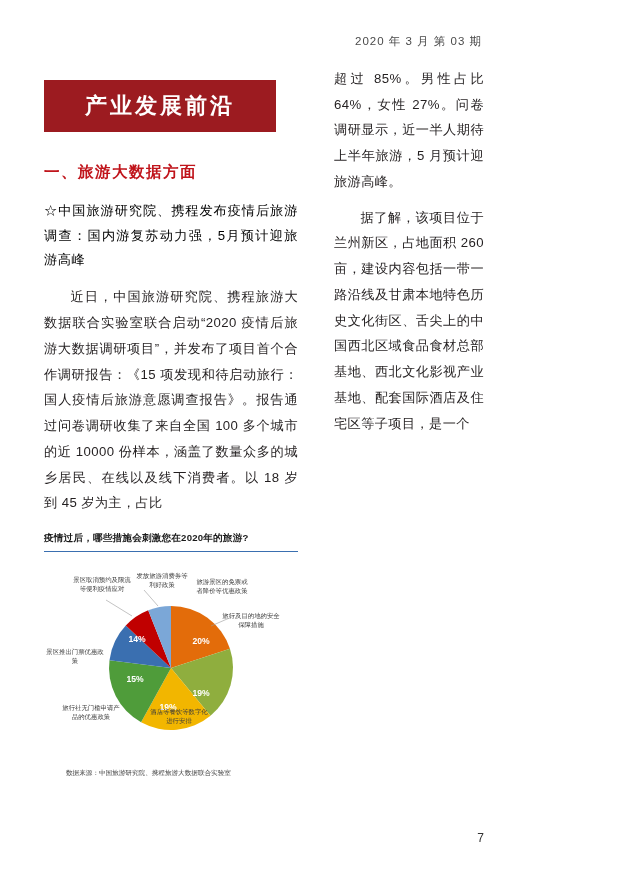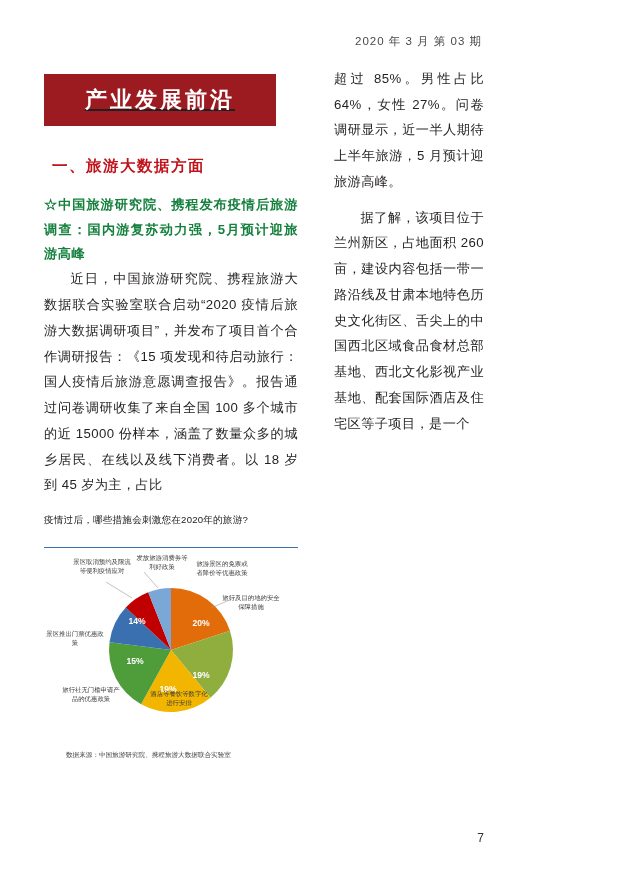--- a/index.html
+++ b/index.html
@@ -38,26 +38,25 @@
   }
   .col {
     width: 254px;
   }
   
   .banner {
     position: relative;
     width: 232px;
     height: 52px;
     background: #9c1b20;
-    margin-top: 8px;
+    margin-top: 14px;
     margin-bottom: 26px;
     display: flex;
     align-items: center;
     justify-content: center;
-    text-decoration: underline;
   }
   .banner:after {
     content: "";
     position: absolute;
     left: 6px;
     top: 6px;
     right: -6px;
     bottom: -6px;
     border: 1.5px solid #9c1b20;
     z-index: -1;
@@ -65,29 +64,29 @@
   .banner-text {
     color: #ffffff;
     font-size: 22px;
     font-weight: bold;
     letter-spacing: 3px;
   }
   h2.sec-title {
     color: #c0141b;
     font-size: 15.5px;
     font-weight: bold;
-    margin: 0 0 14px 8px;
+    margin: 0 0 14px 0;
     letter-spacing: 1.5px;
     line-height: 1.75;
   }
   h3.sub-title {
-    color: #15803d;
+    color: #000000;
     font-size: 13.2px;
-    font-weight: bold;
-    margin: 0 0 0 0;
+    font-weight: normal;
+    margin: 0 0 12px 0;
     line-height: 1.85;
     letter-spacing: 0.6px;
     text-align: justify;
   }
   p.body {
     font-size: 13.2px;
     line-height: 1.95;
     margin: 0 0 10px 0;
     text-indent: 2em;
     text-align: justify;
@@ -97,24 +96,24 @@
     text-indent: 0;
   }
   
   .chart-block {
     margin-top: 16px;
     width: 254px;
   }
   .chart-title {
     font-size: 9.6px;
     color: #1a1a1a;
-    font-weight: normal;
+    font-weight: bold;
     border-bottom: 1.2px solid #3a6fb0;
-    padding-bottom: 20px;
-    margin-bottom: 6px;
+    padding-bottom: 6px;
+    margin-bottom: 20px;
     letter-spacing: 0.2px;
   }
   .chart-area {
     position: relative;
     width: 254px;
     height: 196px;
   }
   .pie-svg {
     position: absolute;
     left: 22px;
@@ -163,21 +162,21 @@
     <div class="col">
 
       <div class="banner">
         <span class="banner-text">产业发展前沿</span>
       </div>
 
       <h2 class="sec-title">一、旅游大数据方面</h2>
 
       <h3 class="sub-title">☆中国旅游研究院、携程发布疫情后旅游调查：国内游复苏动力强，5月预计迎旅游高峰</h3>
 
-      <p class="body">近日，中国旅游研究院、携程旅游大数据联合实验室联合启动“2020 疫情后旅游大数据调研项目”，并发布了项目首个合作调研报告：《15 项发现和待启动旅行：国人疫情后旅游意愿调查报告》。报告通过问卷调研收集了来自全国 100 多个城市的近 15000 份样本，涵盖了数量众多的城乡居民、在线以及线下消费者。以 18 岁到 45 岁为主，占比</p>
+      <p class="body">近日，中国旅游研究院、携程旅游大数据联合实验室联合启动“2020 疫情后旅游大数据调研项目”，并发布了项目首个合作调研报告：《15 项发现和待启动旅行：国人疫情后旅游意愿调查报告》。报告通过问卷调研收集了来自全国 100 多个城市的近 10000 份样本，涵盖了数量众多的城乡居民、在线以及线下消费者。以 18 岁到 45 岁为主，占比</p>
 
       <div class="chart-block">
         <div class="chart-title">疫情过后，哪些措施会刺激您在2020年的旅游?</div>
 
         <div class="chart-area">
           <svg class="pie-svg" width="210" height="172" viewBox="0 0 210 172">
             <g transform="translate(105,86)">
 
               <path d="M0,0 L0,-62 A62,62 0 0,1 58.97,-19.16 Z" fill="#e36c0a"></path>
 

